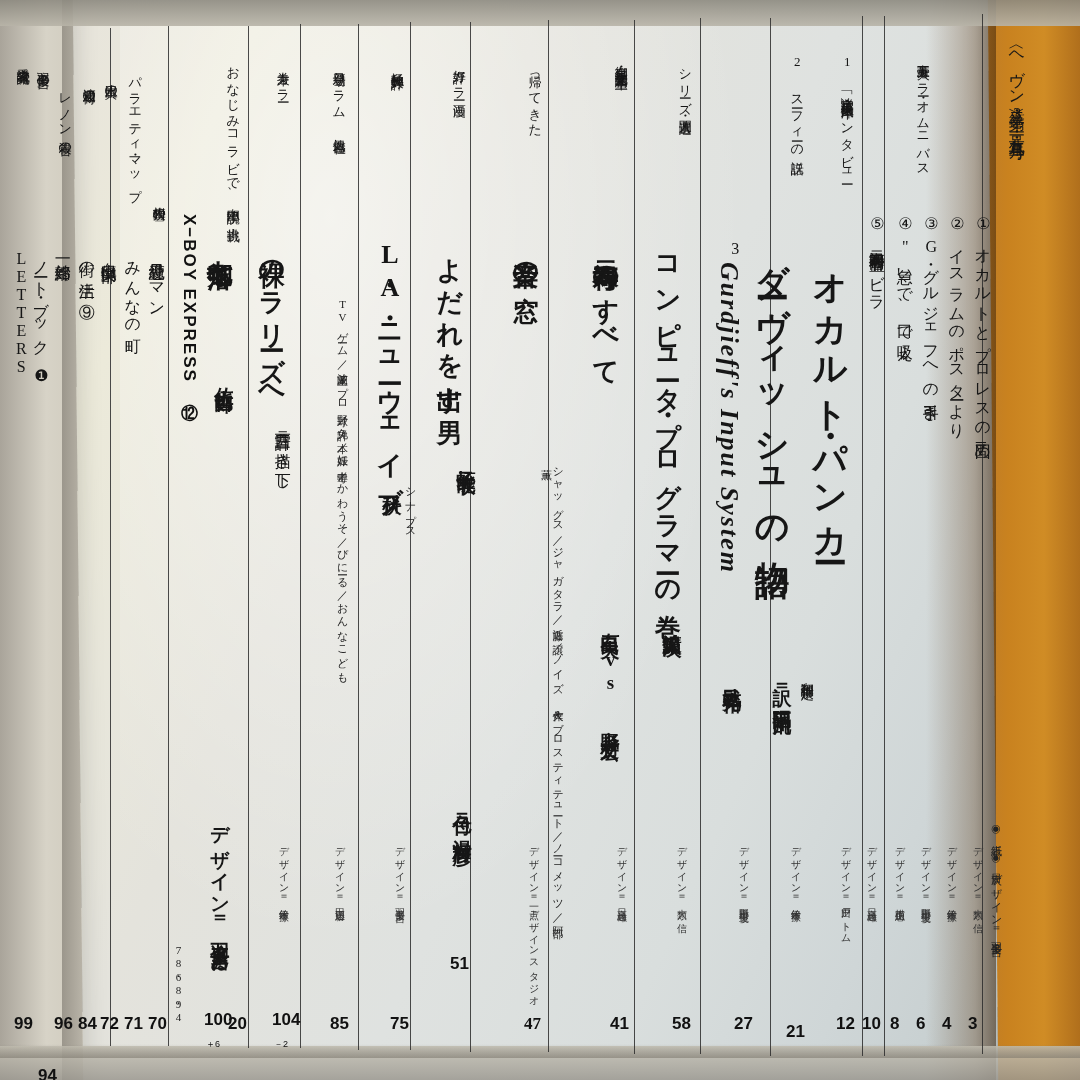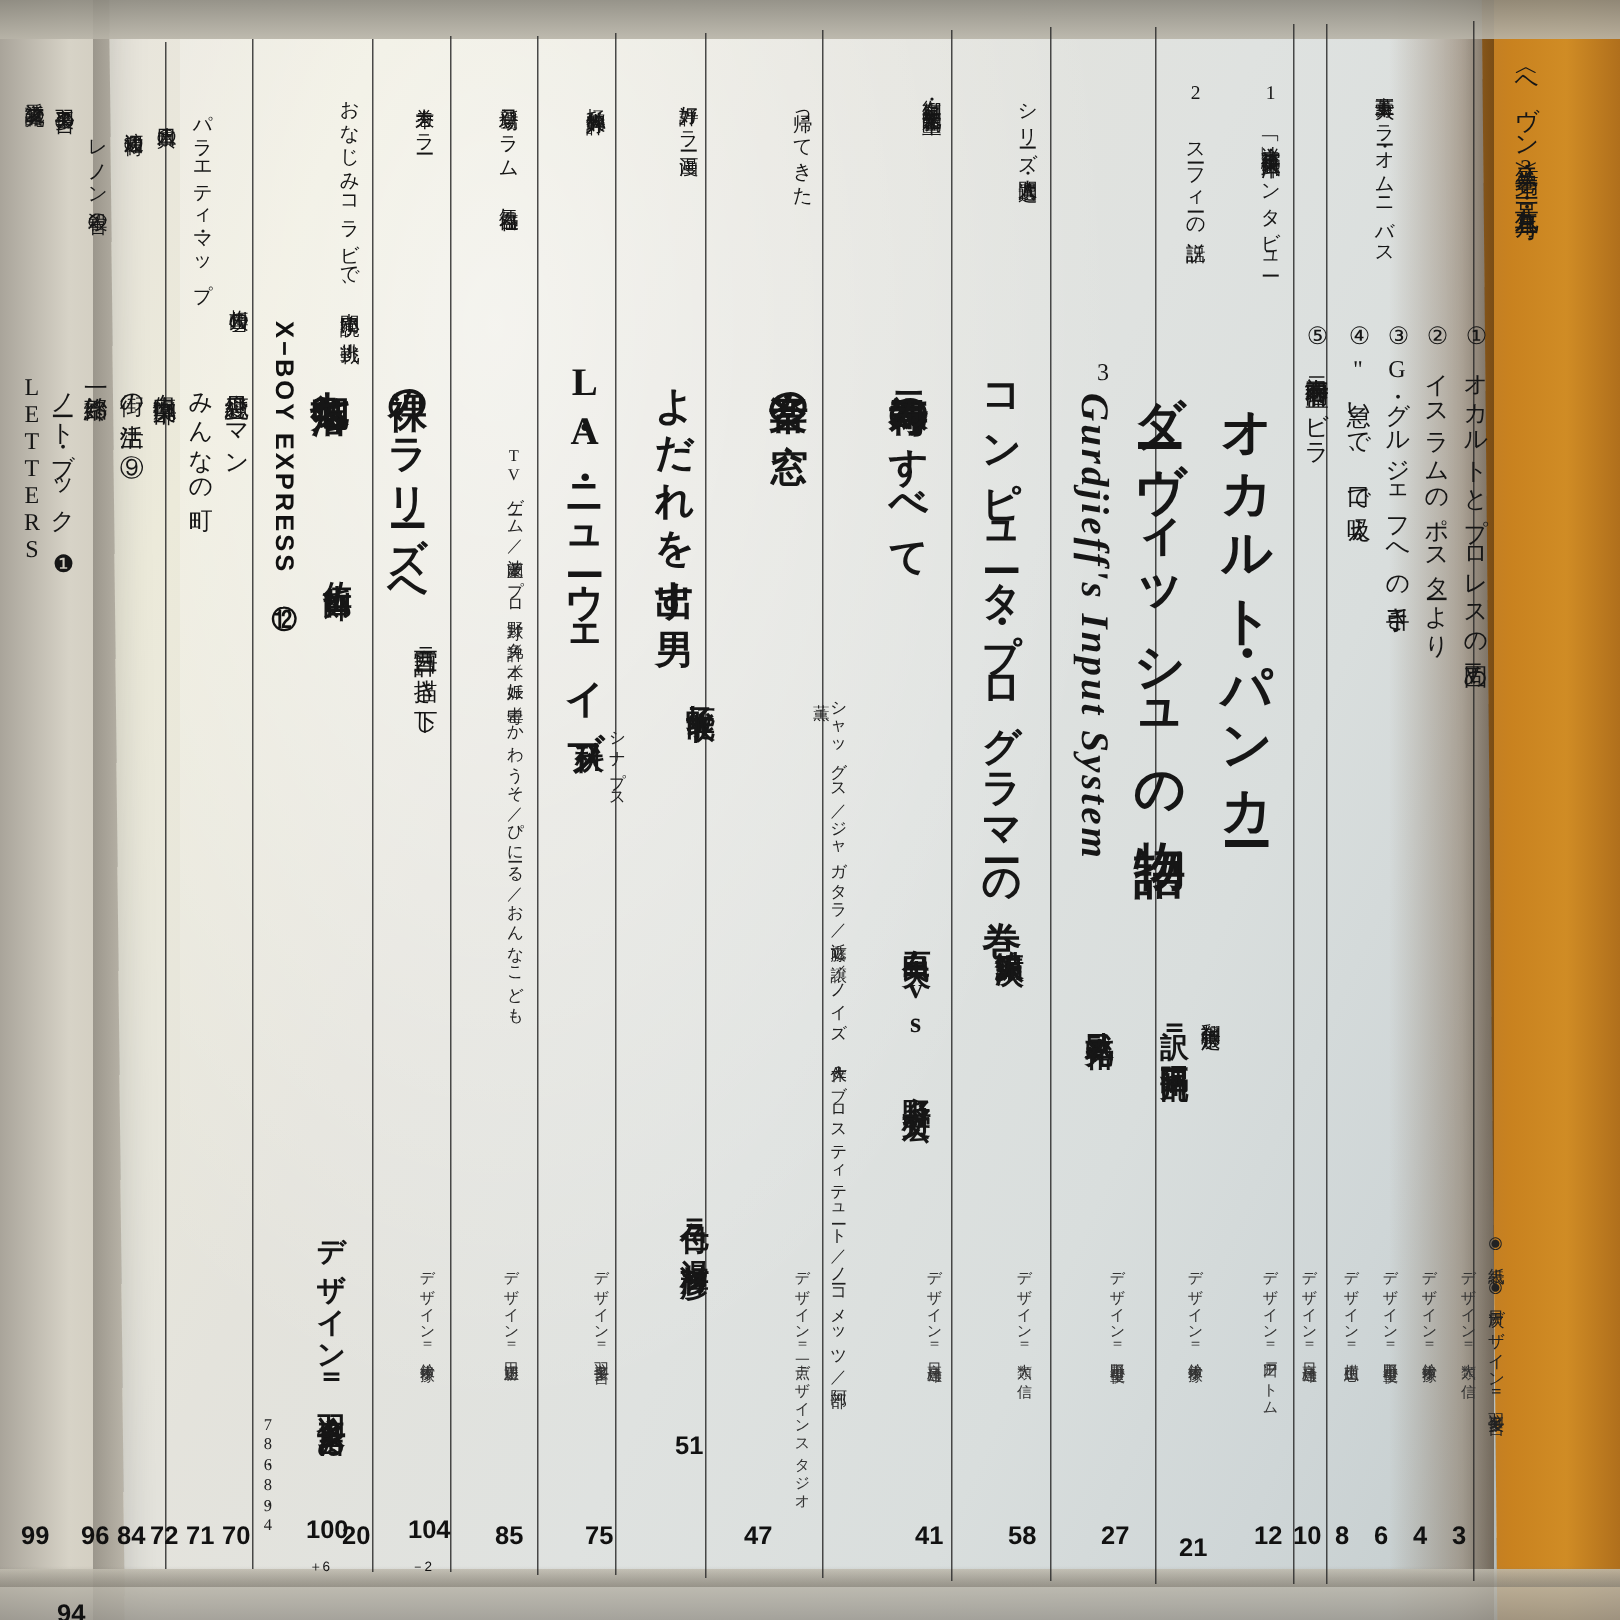--- a/index.html
+++ b/index.html
@@ -163,21 +163,21 @@
     <div class="vt author" style="left:600px;top:618px;">白石民夫 vs 野々村文宏</div>
     <div class="vt credit" style="left:616px;top:840px;">デザイン＝日高達雄</div>
     <div class="pg" style="left:610px;top:1014px;">41</div>
   </div>
 
   <div>
     <div class="vt small" style="left:528px;top:66px;">帰ってきた</div>
     <div class="vt big" style="left:512px;top:240px;">音楽の窓</div>
     <div class="vt tiny" style="left:540px;top:460px;max-height:470px;white-space:normal;">シャッグス／ジャガタラ／近藤 譲／ノイズ 大作＆ブロスティテュート／ノーコメッツ／阿部 薫</div>
     <div class="vt credit" style="left:528px;top:840px;">デザイン＝一点デザインスタジオ</div>
-    <div class="pg" style="left:496px;top:1014px;">47</div>
+    <div class="pg" style="left:524px;top:1014px;font-family:Liberation Serif, serif;">47</div>
   </div>
 
   <div>
     <div class="vt small" style="left:452px;top:60px;">好評カラー漫画</div>
     <div class="vt big" style="left:436px;top:240px;">よだれを出す男</div>
     <div class="vt author" style="left:456px;top:454px;">蛭子能収</div>
     <div class="vt author" style="left:452px;top:800px;">色付＝湯村輝彦</div>
     <div class="pg" style="left:450px;top:954px;">51</div>
   </div>
 

